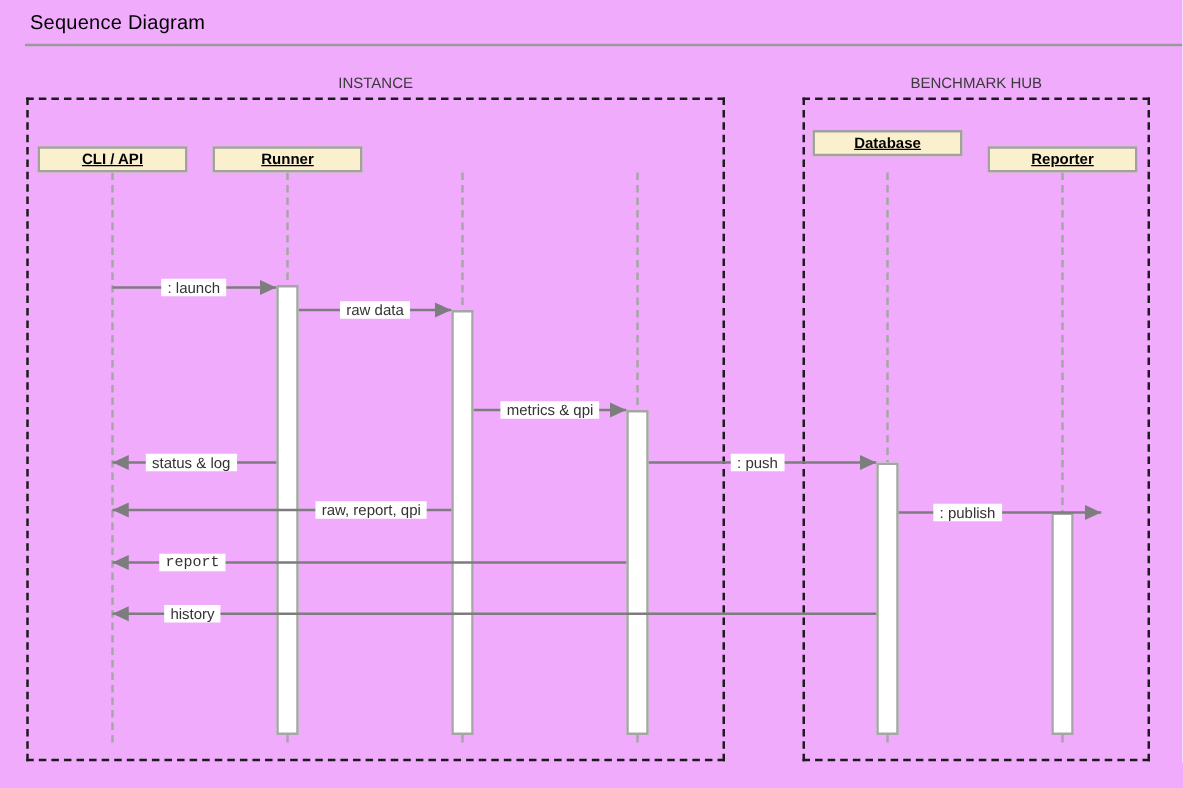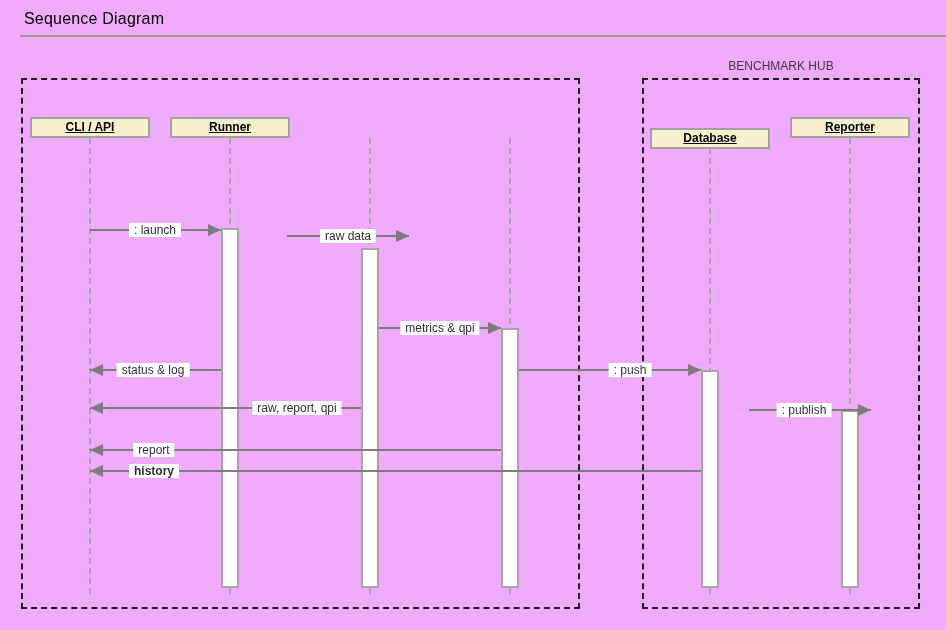--- a/index.html
+++ b/index.html
@@ -53,90 +53,91 @@
   }
 </style>
 </head>
 <body>
 
 <div id="canvas">
 
   <div class="title">Sequence Diagram</div>
   <div class="title-rule"></div>
 
+  <div class="frame-label" style="left:21px; top:59px; width:559px;">INSTANCE</div>
   <div class="frame-label" style="left:642px; top:59px; width:278px;text-align:center;">BENCHMARK HUB</div>
 
   <div class="frame" style="left:21px; top:78px; width:559px; height:531px;"></div>
   <div class="frame" style="left:642px; top:78px; width:278px; height:531px;"></div>
 
   <div class="lifeline" style="left:89px;  top:138px; height:456px;"></div>
   <div class="lifeline" style="left:229px; top:138px; height:456px;"></div>
   <div class="lifeline" style="left:369px; top:138px; height:456px;"></div>
   <div class="lifeline" style="left:509px; top:138px; height:456px;"></div>
   <div class="lifeline" style="left:709px; top:138px; height:456px;"></div>
   <div class="lifeline" style="left:849px; top:138px; height:456px;"></div>
 
   <div class="activation" style="left:221px; top:228px; height:360px;"></div>
   <div class="activation" style="left:361px; top:248px; height:340px;"></div>
   <div class="activation" style="left:501px; top:328px; height:260px;"></div>
   <div class="activation" style="left:701px; top:370px; height:218px;"></div>
   <div class="activation" style="left:841px; top:410px; height:178px;"></div>
 
   <div class="participant" style="left:170px; top:117px;">Runner</div>
   <div class="participant" style="left:30px;  top:117px;">CLI / API</div>
-  <div class="participant" style="left:650px; top:128px;">Database</div>
+  <div class="participant" style="left:650px; top:104px;">Database</div>
   <div class="participant" style="left:790px; top:117px;">Reporter</div>
 
   <div class="message" style="left:90px; top:224px; width:131px;">
     <div class="mline"></div>
     <div class="arr-r"></div>
     <span class="mlabel" style="left:65px;">: launch</span>
   </div>
 
-  <div class="message" style="left:239px; top:230px; width:122px;margin-left:48px;">
+  <div class="message" style="left:239px; top:242px; width:122px;">
     <div class="mline"></div>
     <div class="arr-r"></div>
     <span class="mlabel" style="left:61px;">raw data</span>
   </div>
 
   <div class="message" style="left:379px; top:322px; width:122px;">
     <div class="mline"></div>
     <div class="arr-r"></div>
     <span class="mlabel" style="left:61px;">metrics &amp; qpi</span>
   </div>
 
   <div class="message" style="left:90px; top:364px; width:131px;">
     <div class="mline"></div>
     <div class="arr-l"></div>
     <span class="mlabel" style="left:63px;">status &amp; log</span>
   </div>
 
   <div class="message" style="left:519px; top:364px; width:182px;">
     <div class="mline"></div>
     <div class="arr-r"></div>
-    <span class="mlabel" style="left:87px;margin-left:24px;">: push</span>
+    <span class="mlabel" style="left:87px;">: push</span>
   </div>
 
   <div class="message" style="left:90px; top:402px; width:271px;">
     <div class="mline"></div>
     <div class="arr-l"></div>
     <span class="mlabel" style="left:207px;">raw, report, qpi</span>
   </div>
 
-  <div class="message" style="left:749px; top:404px; width:122px;">
+  <div class="message" style="left:719px; top:404px; width:122px;padding-left:40px;">
     <div class="mline"></div>
     <div class="arr-r"></div>
     <span class="mlabel" style="left:55px;">: publish</span>
   </div>
 
   <div class="message" style="left:90px; top:444px; width:411px;">
     <div class="mline"></div>
     <div class="arr-l"></div>
-    <span class="mlabel" style="left:64px;">report</span>
+    <span class="mlabel" style="left:64px;font-family:Liberation Mono, monospace;">report</span>
   </div>
 
-  <div class="message" style="left:90px; top:465px; width:611px;font-weight:bold;">
+  <div class="message" style="left:90px; top:485px; width:611px;">
     <div class="mline"></div>
     <div class="arr-l"></div>
     <span class="mlabel" style="left:64px;">history</span>
   </div>
 
 </div>
 
 </body></html>

